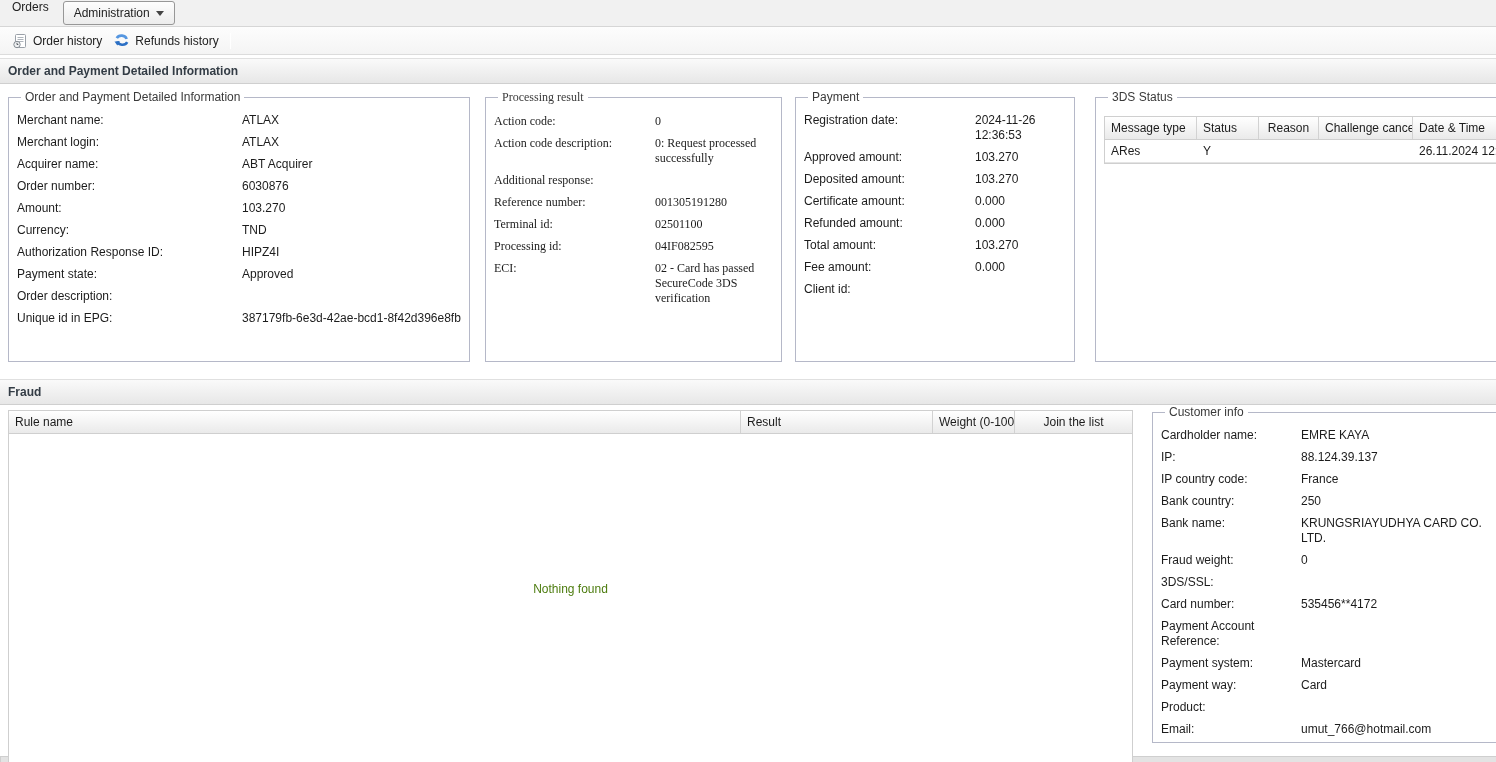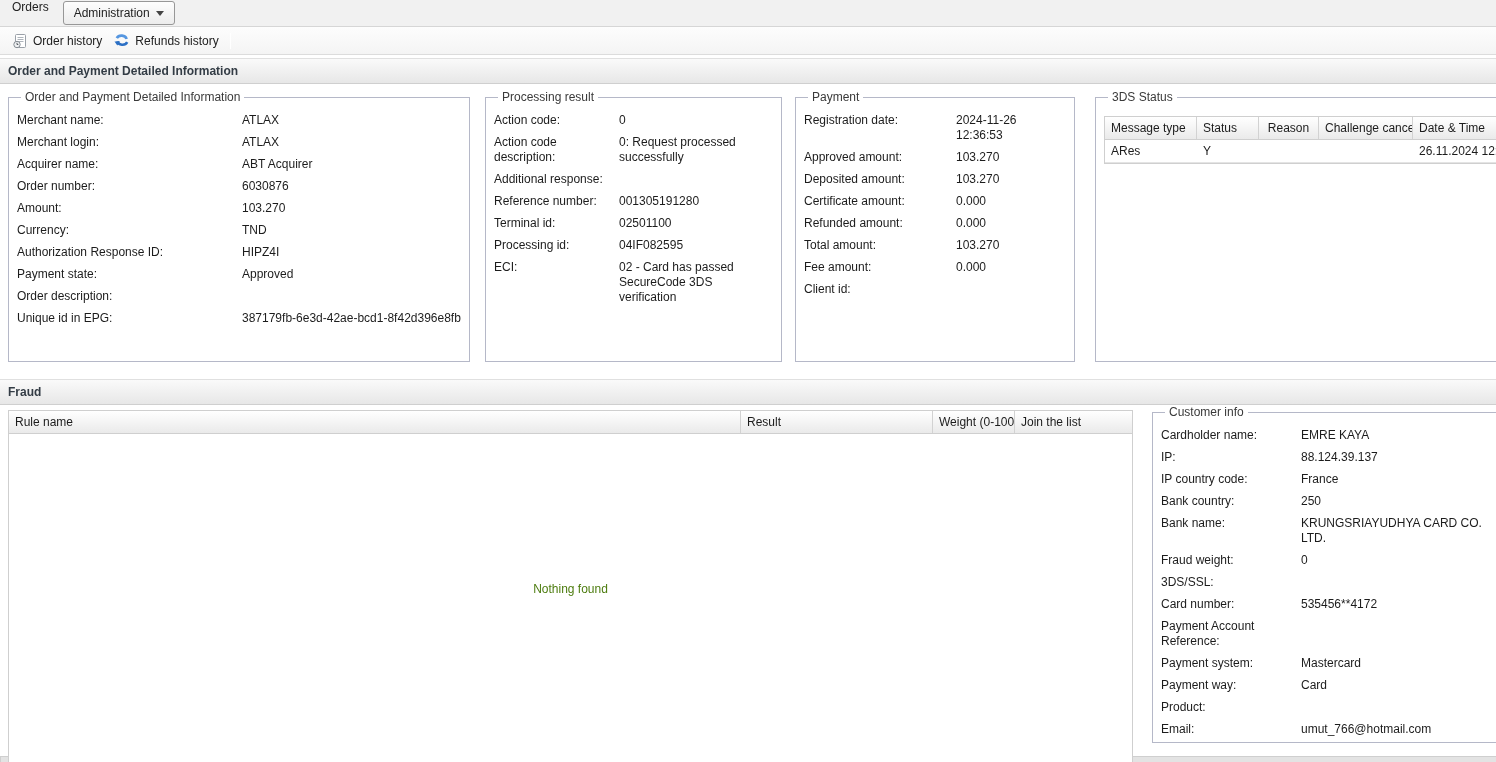--- a/index.html
+++ b/index.html
@@ -27,46 +27,46 @@
     background:linear-gradient(#fafafa,#e7e7e7);
     border-top:1px solid #e0e0e0; border-bottom:1px solid #cfcfcf;
     font-weight:bold; color:#333c45; }
 
   
   fieldset { border:1px solid #b5b8c8; padding:6px 8px 4px 8px; background:#fff; }
   legend { color:#3a3a3a; padding:0 4px; margin-left:4px; }
   .kv-row { display:grid; min-height:22px; padding:3px 0 4px 0; }
   .kv-label, .kv-value { line-height:15px; }
   .cols-1 .kv-row { grid-template-columns:225px 1fr; }
-  .cols-2 .kv-row { grid-template-columns:125px 1fr; }
-  .cols-3 .kv-row { grid-template-columns:152px 1fr; }
+  .cols-2 .kv-row { grid-template-columns:125px 1fr;gap:36px; }
+  .cols-3 .kv-row { grid-template-columns:152px 1fr;gap:19px; }
   .cols-4 .kv-row { grid-template-columns:140px 1fr; }
 
   .panels { position:relative; height:292px; }
   .fs-order    { position:absolute; left:8px;    top:6px; width:462px; height:272px; }
-  .fs-proc     { position:absolute; left:485px;  top:6px; width:297px; height:272px; }
+  .fs-proc     { position:absolute; left:485px;  top:6px; width:297px; height:272px;font-family:Liberation Serif, serif; }
   .fs-payment  { position:absolute; left:795px;  top:6px; width:280px; height:272px; }
   .fs-3ds      { position:absolute; left:1095px; top:6px; width:480px; height:272px; }
 
   
   .grid { border:1px solid #cfcfcf; background:#fff; }
   .grid-head { display:flex; background:linear-gradient(#ffffff,#eaeaea); border-bottom:1px solid #cfcfcf; }
   .grid-hcell { padding:4px 6px; border-right:1px solid #d2d2d2; white-space:nowrap; overflow:hidden; }
   .grid-hcell:last-child { border-right:none; }
   .grid-row { display:flex; }
   .grid-cell { padding:4px 6px; white-space:nowrap; overflow:hidden; }
 
   .tds-table { margin-top:6px; width:470px; }
   .tds-c0{width:92px;} .tds-c1{width:62px;} .tds-c2{width:60px;text-align:center;} .tds-c3{width:94px;} .tds-c4{width:160px;}
   .tds-table .grid-row { border-bottom:1px solid #e4e4e4; }
 
   
   .fraud-area { position:relative; height:345px; }
   .fraud-table { position:absolute; left:8px; top:5px; width:1125px; height:396px; }
-  .fr-c0{flex:1;} .fr-c1{width:192px;} .fr-c2{width:82px; text-align:center;} .fr-c3{width:117px; text-align:left;}
+  .fr-c0{flex:1;} .fr-c1{width:192px;} .fr-c2{width:82px; text-align:center;} .fr-c3{width:117px; text-align:center;}
   .fraud-body { height:308px; display:flex; justify-content:center; }
   .fraud-empty { margin-top:148px; color:#4d7c0f; }
 
   .fs-customer { position:absolute; left:1152px; top:0px; width:352px; height:338px; }
 
   .bottom-bar { margin-top:6px; height:10px; background:#e3e3e3;
     border-top:1px solid #cfcfcf; border-left:1px solid #cfcfcf; }
 
   svg { display:block; }
 </style>

